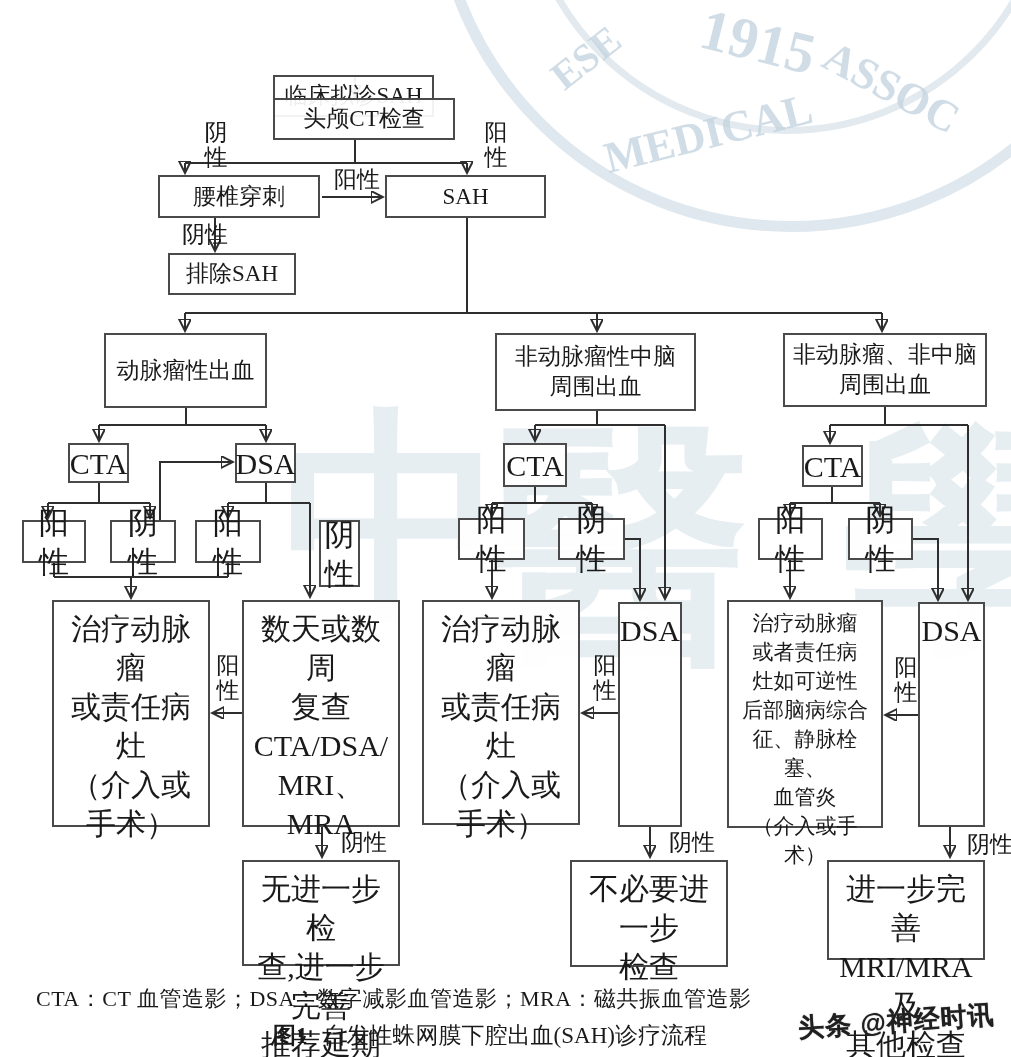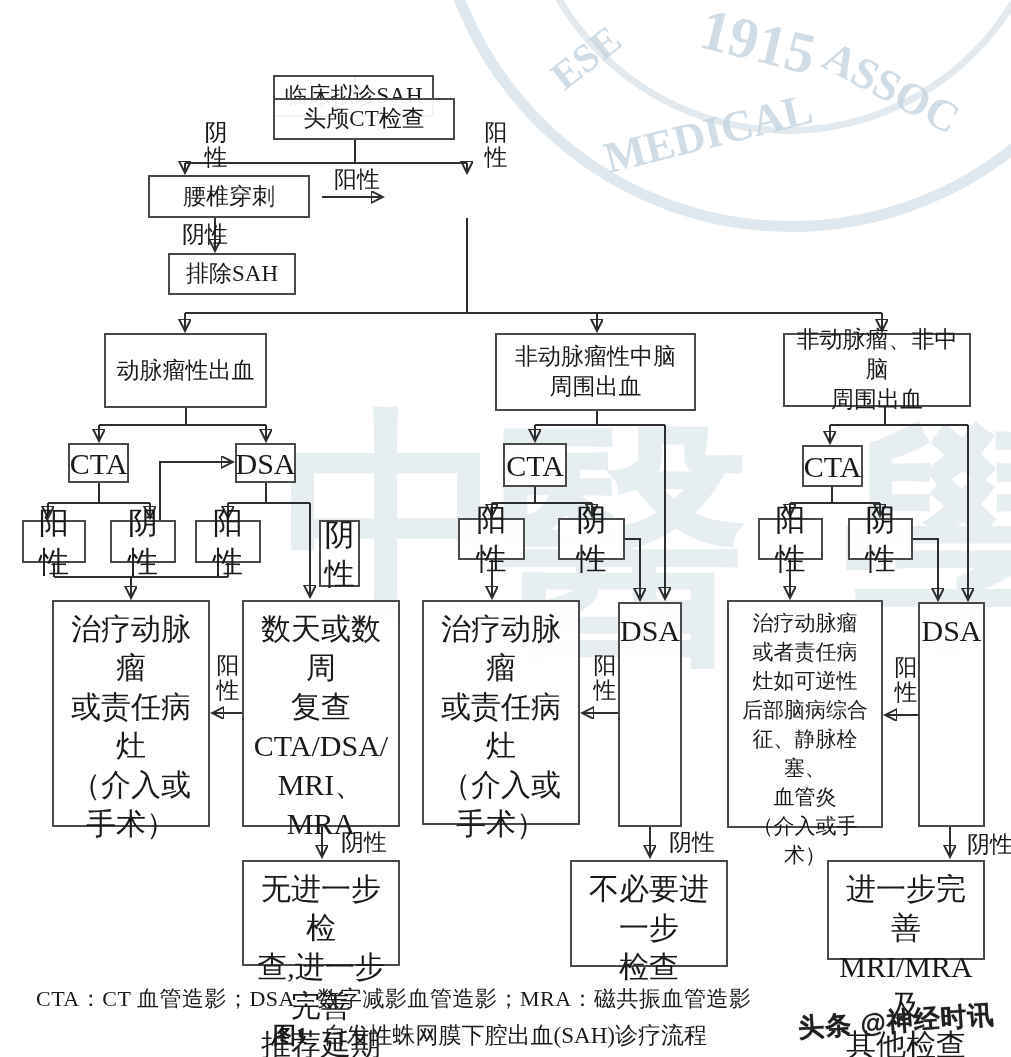--- a/index.html
+++ b/index.html
@@ -106,29 +106,30 @@
     <path d="M918,715 H886" marker-end="url(#arr)"></path>
     <path d="M950,827 V856" marker-end="url(#arr)"></path>
   </svg>
 
   <div class="node big" style="left:273px;top:30px;width:161px;height:42px;margin-top:45px;">临床拟诊SAH</div>
   <div class="node big" style="left:273px;top:98px;width:182px;height:42px;">头颅CT检查</div>
   <div class="lbl" style="left:197px;top:120px;width:38px;">阴
 性</div>
   <div class="lbl" style="left:477px;top:120px;width:38px;">阳
 性</div>
-  <div class="node big" style="left:148px;top:175px;width:162px;height:43px;text-align:right;">腰椎穿刺</div>
+  <div class="node big" style="left:158px;top:175px;width:162px;height:43px;text-align:right;">腰椎穿刺</div>
+  <div class="node big" style="left:385px;top:175px;width:161px;height:43px;">SAH</div>
   <div class="lbl" style="left:326px;top:167px;width:62px;">阳性</div>
   <div class="lbl" style="left:174px;top:222px;width:62px;">阴性</div>
   <div class="node big" style="left:168px;top:253px;width:128px;height:42px;">排除SAH</div>
 
   <div class="node big" style="left:104px;top:333px;width:163px;height:75px;">动脉瘤性出血</div>
   <div class="node big" style="left:495px;top:333px;width:201px;height:78px;">非动脉瘤性中脑
 周围出血</div>
-  <div class="node big" style="left:783px;top:333px;width:188px;height:74px;">非动脉瘤、非中脑
+  <div class="node big" style="left:783px;top:333px;width:204px;height:74px;">非动脉瘤、非中脑
 周围出血</div>
 
   <div class="node" style="left:68px;top:443px;width:61px;height:40px;">CTA</div>
   <div class="node" style="left:235px;top:443px;width:61px;height:40px;">DSA</div>
   <div class="node" style="left:22px;top:520px;width:64px;height:43px;">阳性</div>
   <div class="node" style="left:110px;top:520px;width:66px;height:43px;">阴性</div>
   <div class="node" style="left:195px;top:520px;width:66px;height:43px;">阳性</div>
   <div class="node" style="left:319px;top:520px;width:41px;height:67px;">阴
 性</div>
   <div class="node top" style="left:52px;top:600px;width:158px;height:227px;">治疗动脉瘤

